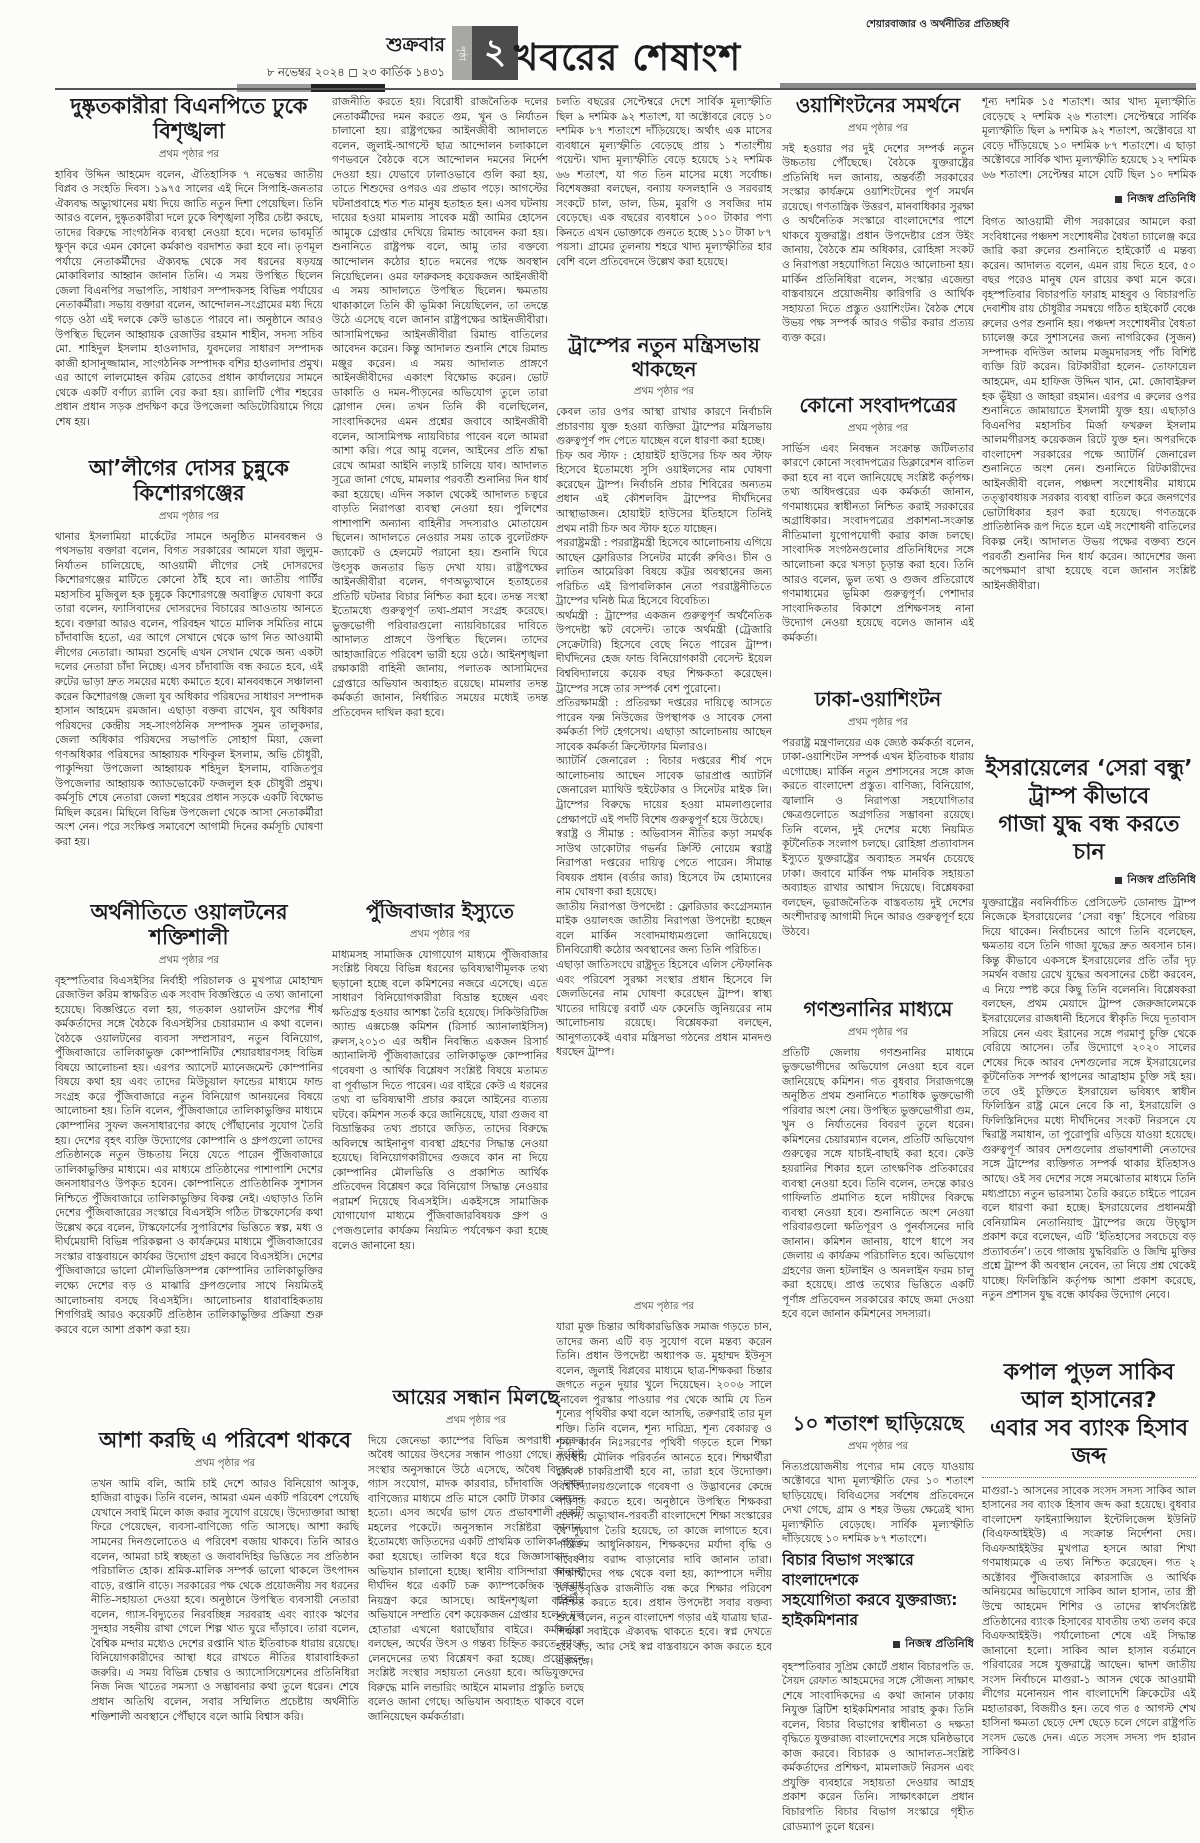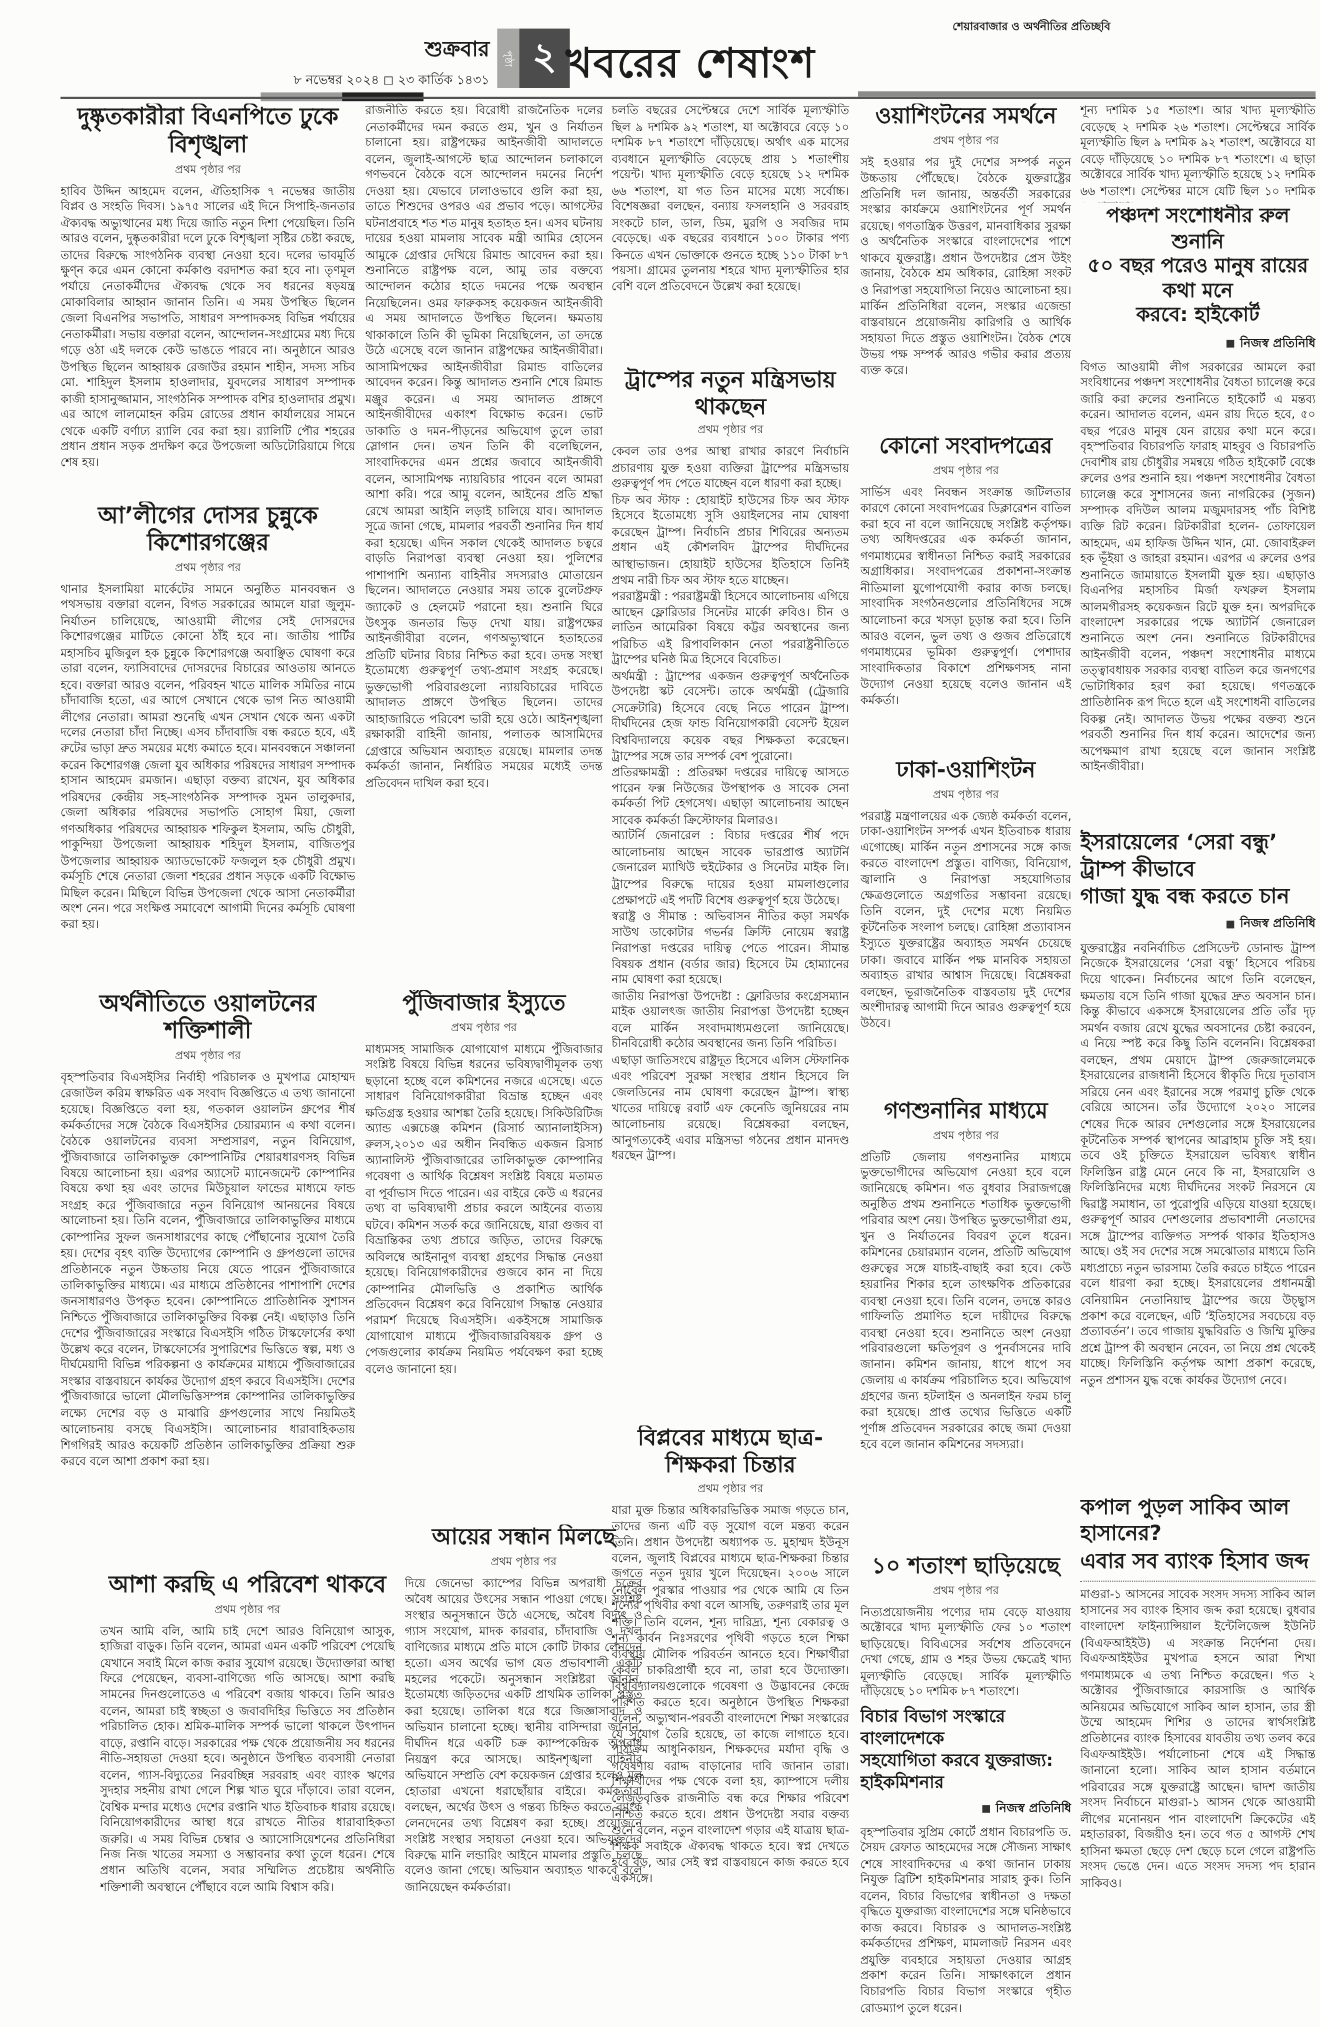--- a/index.html
+++ b/index.html
@@ -24,21 +24,21 @@
   .paper-name { font-size:40px; font-weight:bold; line-height:1.1; letter-spacing:1px; }
   .hdr-rule { position:absolute; left:55px; top:88px; width:1141px; height:2px; background:#555; }
   .logo-rule { position:absolute; left:780px; top:83px; width:416px; height:5px; background:#8b8b8b; }
   .mini-bar-gray { position:absolute; left:237px; top:84px; width:74px; height:8px; background:#9a9a9a; }
   .mini-bar-black { position:absolute; left:311px; top:84px; width:74px; height:8px; background:#222; }
   
   .art { position:absolute; overflow:hidden; }
   .h-a   { font-size:21px; font-weight:bold; text-align:center; line-height:1.18; }
   .h-b   { font-size:20px; font-weight:bold; text-align:center; line-height:1.18; }
   .h-e   { font-size:18px; font-weight:bold; text-align:center; line-height:1.25; white-space:pre-line; }
-  .h-e-left { font-size:19px; font-weight:bold; text-align:left; line-height:1.28; white-space:pre-line; }
+  .h-e-left { font-size:22px; font-weight:bold; text-align:center; line-height:1.28; white-space:pre-line; }
   .h-d6  { font-size:15.5px; font-weight:bold; text-align:left; line-height:1.3; white-space:pre-line; }
   .cont  { font-size:10px; text-align:center; margin:2px 0 4px; color:#333; }
   .byline { font-size:11px; font-weight:bold; margin:4px 0 5px; display:flex; align-items:center; gap:5px;justify-content:flex-end; }
   .byline-box { width:7px; height:7px; background:#333; display:inline-block; flex:0 0 auto; }
   .bt { font-size:10.5px; line-height:14.55px; text-align:justify; color:#212121;
         white-space:pre-line; overflow:hidden; height:100%; }
   .art .bt { height:auto; }
   .dotsep { border-top:1.5px dotted #666; margin:6px 0 5px; }
 </style>
 </head>
@@ -117,21 +117,20 @@
 পররাষ্ট্রমন্ত্রী : পররাষ্ট্রমন্ত্রী হিসেবে আলোচনায় এগিয়ে আছেন ফ্লোরিডার সিনেটর মার্কো রুবিও। চীন ও লাতিন আমেরিকা বিষয়ে কট্টর অবস্থানের জন্য পরিচিত এই রিপাবলিকান নেতা পররাষ্ট্রনীতিতে ট্রাম্পের ঘনিষ্ঠ মিত্র হিসেবে বিবেচিত।
 অর্থমন্ত্রী : ট্রাম্পের একজন গুরুত্বপূর্ণ অর্থনৈতিক উপদেষ্টা স্কট বেসেন্ট। তাকে অর্থমন্ত্রী (ট্রেজারি সেক্রেটারি) হিসেবে বেছে নিতে পারেন ট্রাম্প। দীর্ঘদিনের হেজ ফান্ড বিনিয়োগকারী বেসেন্ট ইয়েল বিশ্ববিদ্যালয়ে কয়েক বছর শিক্ষকতা করেছেন। ট্রাম্পের সঙ্গে তার সম্পর্ক বেশ পুরোনো।
 প্রতিরক্ষামন্ত্রী : প্রতিরক্ষা দপ্তরের দায়িত্বে আসতে পারেন ফক্স নিউজের উপস্থাপক ও সাবেক সেনা কর্মকর্তা পিট হেগসেথ। এছাড়া আলোচনায় আছেন সাবেক কর্মকর্তা ক্রিস্টোফার মিলারও।
 অ্যাটর্নি জেনারেল : বিচার দপ্তরের শীর্ষ পদে আলোচনায় আছেন সাবেক ভারপ্রাপ্ত অ্যাটর্নি জেনারেল ম্যাথিউ হুইটেকার ও সিনেটর মাইক লি। ট্রাম্পের বিরুদ্ধে দায়ের হওয়া মামলাগুলোর প্রেক্ষাপটে এই পদটি বিশেষ গুরুত্বপূর্ণ হয়ে উঠেছে।
 স্বরাষ্ট্র ও সীমান্ত : অভিবাসন নীতির কড়া সমর্থক সাউথ ডাকোটার গভর্নর ক্রিস্টি নোয়েম স্বরাষ্ট্র নিরাপত্তা দপ্তরের দায়িত্ব পেতে পারেন। সীমান্ত বিষয়ক প্রধান (বর্ডার জার) হিসেবে টম হোম্যানের নাম ঘোষণা করা হয়েছে।
 জাতীয় নিরাপত্তা উপদেষ্টা : ফ্লোরিডার কংগ্রেসম্যান মাইক ওয়ালৎজ জাতীয় নিরাপত্তা উপদেষ্টা হচ্ছেন বলে মার্কিন সংবাদমাধ্যমগুলো জানিয়েছে। চীনবিরোধী কঠোর অবস্থানের জন্য তিনি পরিচিত।
 এছাড়া জাতিসংঘে রাষ্ট্রদূত হিসেবে এলিস স্টেফানিক এবং পরিবেশ সুরক্ষা সংস্থার প্রধান হিসেবে লি জেলডিনের নাম ঘোষণা করেছেন ট্রাম্প। স্বাস্থ্য খাতের দায়িত্বে রবার্ট এফ কেনেডি জুনিয়রের নাম আলোচনায় রয়েছে। বিশ্লেষকরা বলছেন, আনুগত্যকেই এবার মন্ত্রিসভা গঠনের প্রধান মানদণ্ড ধরছেন ট্রাম্প।</p>
   </article>
 
   <article class="art" style="left:556px;top:1296px;width:216px;height:542px;">
-    <h2 class="h-b">বিপ্লবের মাধ্যমে ছাত্র-শিক্ষকরা চিন্তার</h2>
     <div class="cont">প্রথম পৃষ্ঠার পর</div>
     <p class="bt">যারা মুক্ত চিন্তার অধিকারভিত্তিক সমাজ গড়তে চান, তাদের জন্য এটি বড় সুযোগ বলে মন্তব্য করেন তিনি। প্রধান উপদেষ্টা অধ্যাপক ড. মুহাম্মদ ইউনূস বলেন, জুলাই বিপ্লবের মাধ্যমে ছাত্র-শিক্ষকরা চিন্তার জগতে নতুন দুয়ার খুলে দিয়েছেন। ২০০৬ সালে নোবেল পুরস্কার পাওয়ার পর থেকে আমি যে তিন শূন্যের পৃথিবীর কথা বলে আসছি, তরুণরাই তার মূল শক্তি। তিনি বলেন, শূন্য দারিদ্র্য, শূন্য বেকারত্ব ও শূন্য কার্বন নিঃসরণের পৃথিবী গড়তে হলে শিক্ষা ব্যবস্থায় মৌলিক পরিবর্তন আনতে হবে। শিক্ষার্থীরা কেবল চাকরিপ্রার্থী হবে না, তারা হবে উদ্যোক্তা। বিশ্ববিদ্যালয়গুলোকে গবেষণা ও উদ্ভাবনের কেন্দ্রে পরিণত করতে হবে। অনুষ্ঠানে উপস্থিত শিক্ষকরা বলেন, অভ্যুত্থান-পরবর্তী বাংলাদেশে শিক্ষা সংস্কারের যে সুযোগ তৈরি হয়েছে, তা কাজে লাগাতে হবে। পাঠ্যক্রম আধুনিকায়ন, শিক্ষকদের মর্যাদা বৃদ্ধি ও গবেষণায় বরাদ্দ বাড়ানোর দাবি জানান তারা। শিক্ষার্থীদের পক্ষ থেকে বলা হয়, ক্যাম্পাসে দলীয় লেজুড়বৃত্তিক রাজনীতি বন্ধ করে শিক্ষার পরিবেশ নিশ্চিত করতে হবে। প্রধান উপদেষ্টা সবার বক্তব্য শুনে বলেন, নতুন বাংলাদেশ গড়ার এই যাত্রায় ছাত্র-শিক্ষক সবাইকে ঐক্যবদ্ধ থাকতে হবে। স্বপ্ন দেখতে হবে বড়, আর সেই স্বপ্ন বাস্তবায়নে কাজ করতে হবে একসঙ্গে।</p>
   </article>
 
   <article class="art" style="left:782px;top:94px;width:192px;height:296px;">
     <h2 class="h-b">ওয়াশিংটনের সমর্থনে</h2>
     <div class="cont">প্রথম পৃষ্ঠার পর</div>
     <p class="bt">সই হওয়ার পর দুই দেশের সম্পর্ক নতুন উচ্চতায় পৌঁছেছে। বৈঠকে যুক্তরাষ্ট্রের প্রতিনিধি দল জানায়, অন্তর্বর্তী সরকারের সংস্কার কার্যক্রমে ওয়াশিংটনের পূর্ণ সমর্থন রয়েছে। গণতান্ত্রিক উত্তরণ, মানবাধিকার সুরক্ষা ও অর্থনৈতিক সংস্কারে বাংলাদেশের পাশে থাকবে যুক্তরাষ্ট্র। প্রধান উপদেষ্টার প্রেস উইং জানায়, বৈঠকে শ্রম অধিকার, রোহিঙ্গা সংকট ও নিরাপত্তা সহযোগিতা নিয়েও আলোচনা হয়। মার্কিন প্রতিনিধিরা বলেন, সংস্কার এজেন্ডা বাস্তবায়নে প্রয়োজনীয় কারিগরি ও আর্থিক সহায়তা দিতে প্রস্তুত ওয়াশিংটন। বৈঠক শেষে উভয় পক্ষ সম্পর্ক আরও গভীর করার প্রত্যয় ব্যক্ত করে।</p>
   </article>
 
@@ -168,23 +167,20 @@
       <span>নিজস্ব প্রতিনিধি</span>
     </div>
     <p class="bt">বৃহস্পতিবার সুপ্রিম কোর্টে প্রধান বিচারপতি ড. সৈয়দ রেফাত আহমেদের সঙ্গে সৌজন্য সাক্ষাৎ শেষে সাংবাদিকদের এ কথা জানান ঢাকায় নিযুক্ত ব্রিটিশ হাইকমিশনার সারাহ কুক। তিনি বলেন, বিচার বিভাগের স্বাধীনতা ও দক্ষতা বৃদ্ধিতে যুক্তরাজ্য বাংলাদেশের সঙ্গে ঘনিষ্ঠভাবে কাজ করবে। বিচারক ও আদালত-সংশ্লিষ্ট কর্মকর্তাদের প্রশিক্ষণ, মামলাজট নিরসন এবং প্রযুক্তি ব্যবহারে সহায়তা দেওয়ার আগ্রহ প্রকাশ করেন তিনি। সাক্ষাৎকালে প্রধান বিচারপতি বিচার বিভাগ সংস্কারে গৃহীত রোডম্যাপ তুলে ধরেন।</p>
   </article>
 
   <article class="art" style="left:982px;top:94px;width:214px;height:90px;">
     <p class="bt">শূন্য দশমিক ১৫ শতাংশ। আর খাদ্য মূল্যস্ফীতি বেড়েছে ২ দশমিক ২৬ শতাংশ। সেপ্টেম্বরে সার্বিক মূল্যস্ফীতি ছিল ৯ দশমিক ৯২ শতাংশ, অক্টোবরে যা বেড়ে দাঁড়িয়েছে ১০ দশমিক ৮৭ শতাংশে। এ ছাড়া অক্টোবরে সার্বিক খাদ্য মূল্যস্ফীতি হয়েছে ১২ দশমিক ৬৬ শতাংশ। সেপ্টেম্বর মাসে যেটি ছিল ১০ দশমিক ৪০ শতাংশ।</p>
   </article>
 
   <article class="art" style="left:982px;top:186px;width:214px;height:564px;">
-    <h2 class="h-e">পঞ্চদশ সংশোধনীর রুল শুনানি
-৫০ বছর পরেও মানুষ রায়ের কথা মনে
-করবে: হাইকোর্ট</h2>
     <div class="byline">
       <span class="byline-box"></span>
       <span>নিজস্ব প্রতিনিধি</span>
     </div>
     <p class="bt">বিগত আওয়ামী লীগ সরকারের আমলে করা সংবিধানের পঞ্চদশ সংশোধনীর বৈধতা চ্যালেঞ্জ করে জারি করা রুলের শুনানিতে হাইকোর্ট এ মন্তব্য করেন। আদালত বলেন, এমন রায় দিতে হবে, ৫০ বছর পরেও মানুষ যেন রায়ের কথা মনে করে। বৃহস্পতিবার বিচারপতি ফারাহ মাহবুব ও বিচারপতি দেবাশীষ রায় চৌধুরীর সমন্বয়ে গঠিত হাইকোর্ট বেঞ্চে রুলের ওপর শুনানি হয়। পঞ্চদশ সংশোধনীর বৈধতা চ্যালেঞ্জ করে সুশাসনের জন্য নাগরিকের (সুজন) সম্পাদক বদিউল আলম মজুমদারসহ পাঁচ বিশিষ্ট ব্যক্তি রিট করেন। রিটকারীরা হলেন- তোফায়েল আহমেদ, এম হাফিজ উদ্দিন খান, মো. জোবাইরুল হক ভূঁইয়া ও জাহরা রহমান। এরপর এ রুলের ওপর শুনানিতে জামায়াতে ইসলামী যুক্ত হয়। এছাড়াও বিএনপির মহাসচিব মির্জা ফখরুল ইসলাম আলমগীরসহ কয়েকজন রিটে যুক্ত হন। অপরদিকে বাংলাদেশ সরকারের পক্ষে অ্যাটর্নি জেনারেল শুনানিতে অংশ নেন। শুনানিতে রিটকারীদের আইনজীবী বলেন, পঞ্চদশ সংশোধনীর মাধ্যমে তত্ত্বাবধায়ক সরকার ব্যবস্থা বাতিল করে জনগণের ভোটাধিকার হরণ করা হয়েছে। গণতন্ত্রকে প্রাতিষ্ঠানিক রূপ দিতে হলে এই সংশোধনী বাতিলের বিকল্প নেই। আদালত উভয় পক্ষের বক্তব্য শুনে পরবর্তী শুনানির দিন ধার্য করেন। আদেশের জন্য অপেক্ষমাণ রাখা হয়েছে বলে জানান সংশ্লিষ্ট আইনজীবীরা।</p>
   </article>
 
   <article class="art" style="left:982px;top:754px;width:214px;height:600px;">
     <h2 class="h-e-left">ইসরায়েলের ‘সেরা বন্ধু’ ট্রাম্প কীভাবে
 গাজা যুদ্ধ বন্ধ করতে চান</h2>

